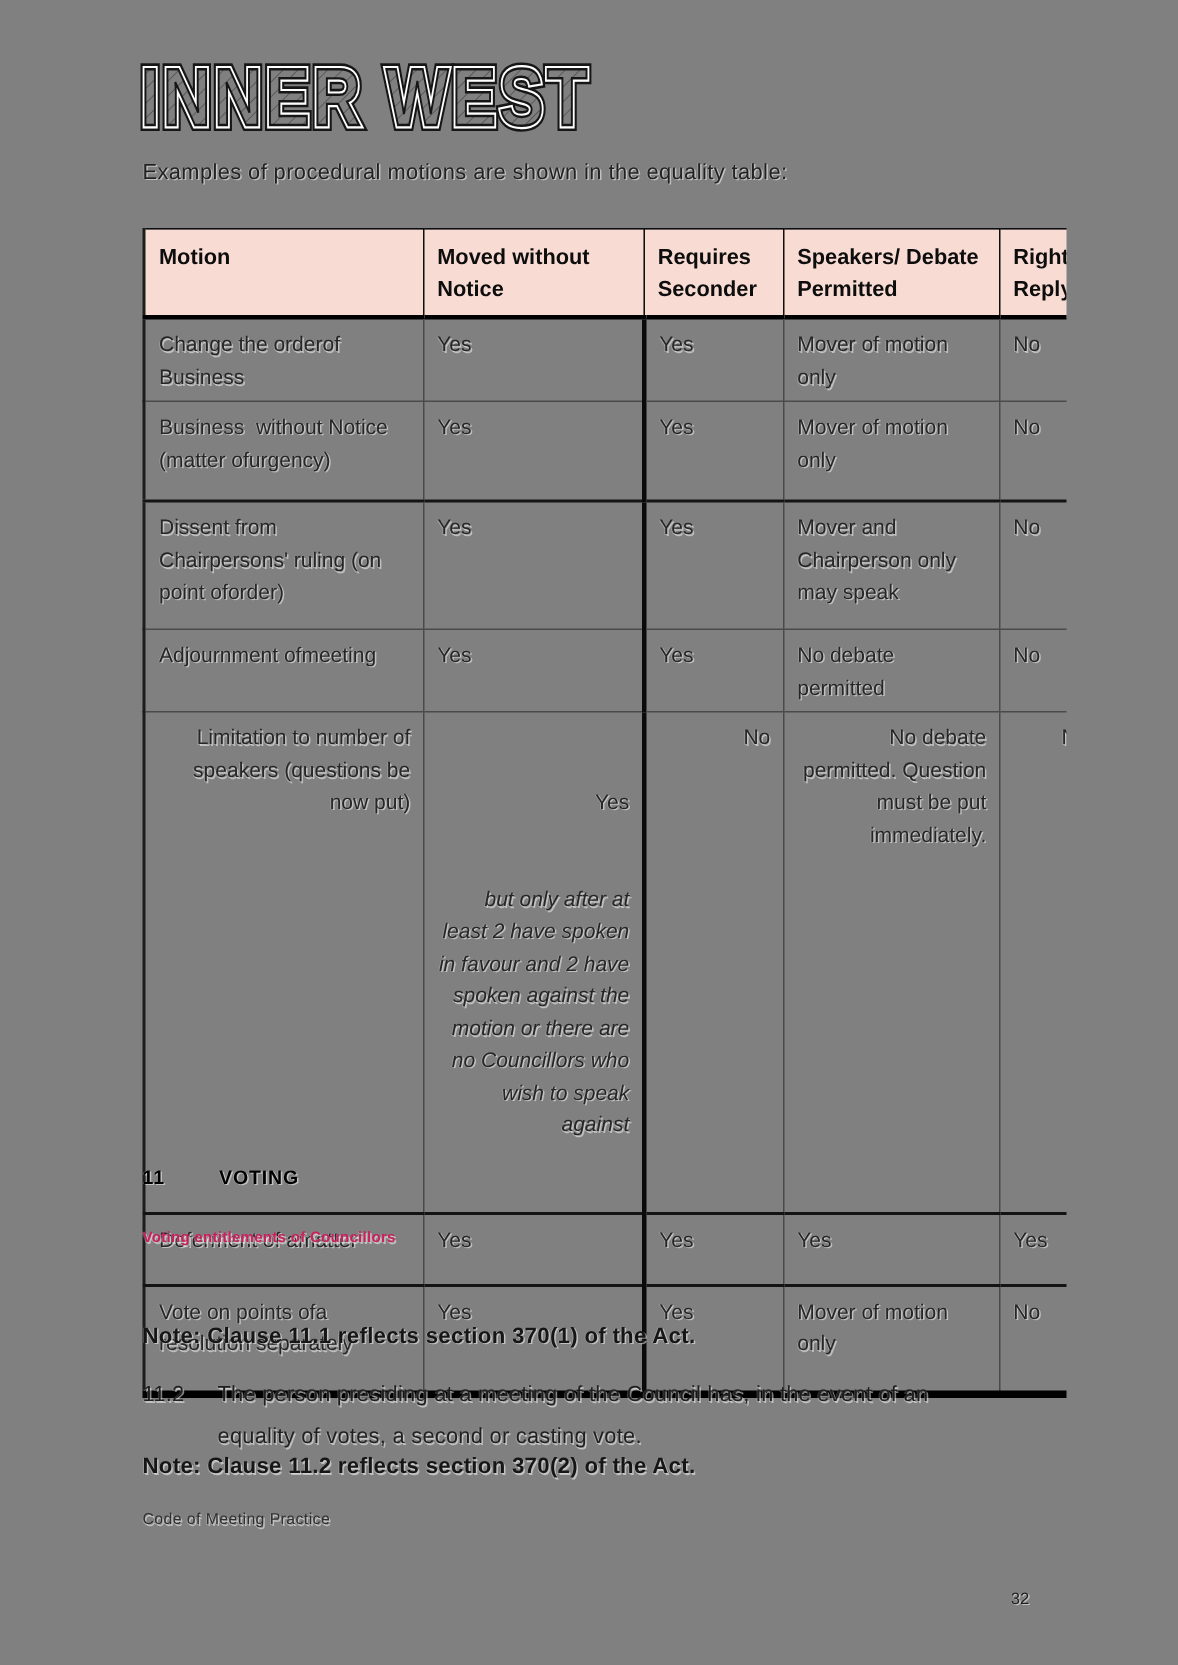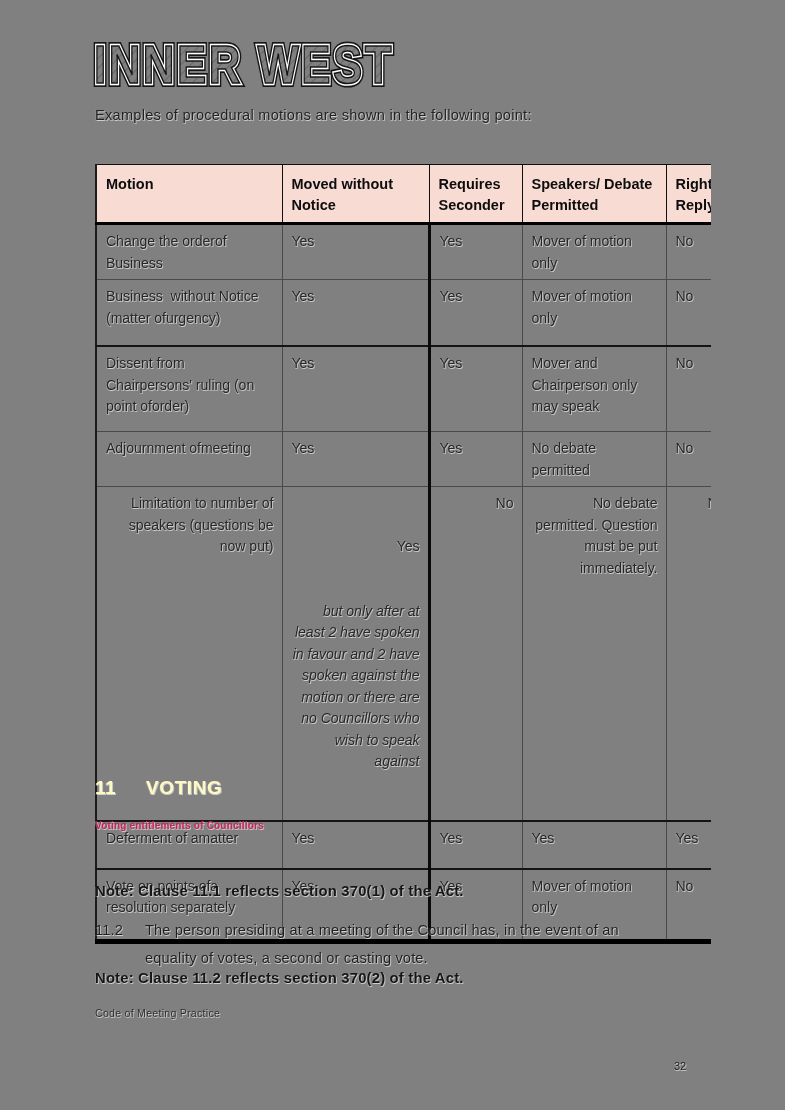--- a/index.html
+++ b/index.html
@@ -11,21 +11,21 @@
   .halo{text-shadow:1px 1px 0 rgba(255,255,255,.5), -0.5px 0.5px 0 rgba(255,255,255,.25);}
 
   
   #intro{
     position:absolute;left:95px;top:107px;width:620px;
     font-size:14.5px;letter-spacing:.3px;color:#222;
   }
 
   
   #motions-table{
-    position:absolute;left:95px;top:164px;width:638px;
+    position:absolute;left:95px;top:152px;width:638px;
     border-collapse:collapse;table-layout:fixed;
     border-left:2px solid #1c1c1c;border-top:1.5px solid #1c1c1c;
     border-right:1px solid #6e6e6e;border-bottom:5px solid #000;
     font-size:14px;line-height:21.5px;
   }
   #motions-table col.c1{width:186px;}
   #motions-table col.c2{width:147px;}
   #motions-table col.c3{width:93px;}
   #motions-table col.c4{width:144px;}
   #motions-table col.c5{width:68px;}
@@ -40,21 +40,21 @@
   }
   #motions-table td:nth-child(3){border-left:3px solid #0a0a0a;}
   #motions-table tr.thick td{border-top:2.5px solid #141414;}
   #motions-table td .italic{font-style:italic;}
   tr.h44 td{height:44px;} tr.h55 td{height:55px;} tr.h74 td{height:74px;}
   tr.h218 td{height:218px;text-align:right;} tr.h36 td{height:36px;} tr.h59 td{height:59px;}
 
   
   #voting-heading{
     position:absolute;left:95px;top:777px;display:grid;grid-template-columns:51px auto;
-    font-size:19px;font-weight:800;color:#fef9c3;letter-spacing:.6px;
+    font-size:13px;font-weight:800;color:#000000;letter-spacing:.6px;
   }
   #voting-sub{
     position:absolute;left:95px;top:820px;
     font-size:10px;font-weight:700;color:#c9215c;letter-spacing:.2px;
   }
   .clause{
     position:absolute;left:95px;display:grid;grid-template-columns:50px auto;
     font-size:14.5px;color:#1f1f1f;letter-spacing:.2px;
   }
   #clause-1{top:852px;width:620px;}
@@ -90,21 +90,21 @@
         <line x1="0" y1="0" x2="0" y2="7" stroke="#555555" stroke-width="1.2"></line>
       </pattern>
     </defs>
     <g font-family="Liberation Sans, sans-serif" font-weight="bold" font-size="54" letter-spacing="3">
       <text x="2" y="49" fill="none" stroke="#161616" stroke-width="8" textLength="300" lengthAdjust="spacingAndGlyphs">INNER WEST</text>
       <text x="2" y="49" fill="none" stroke="#ffffff" stroke-width="4.5" textLength="300" lengthAdjust="spacingAndGlyphs">INNER WEST</text>
       <text x="2" y="49" fill="url(#hatch)" stroke="#161616" stroke-width="1.6" textLength="300" lengthAdjust="spacingAndGlyphs">INNER WEST</text>
     </g>
   </svg>
 
-  <div id="intro" class="halo">Examples of procedural motions are shown in the following point:</div>
+  <div id="intro" class="halo">Examples of procedural motions are shown in the equality table:</div>
 
   <table id="motions-table">
     <colgroup>
       <col class="c1">
         <col class="c2">
         <col class="c3">
         <col class="c4">
         <col class="c5">
     </colgroup>
     <thead>

